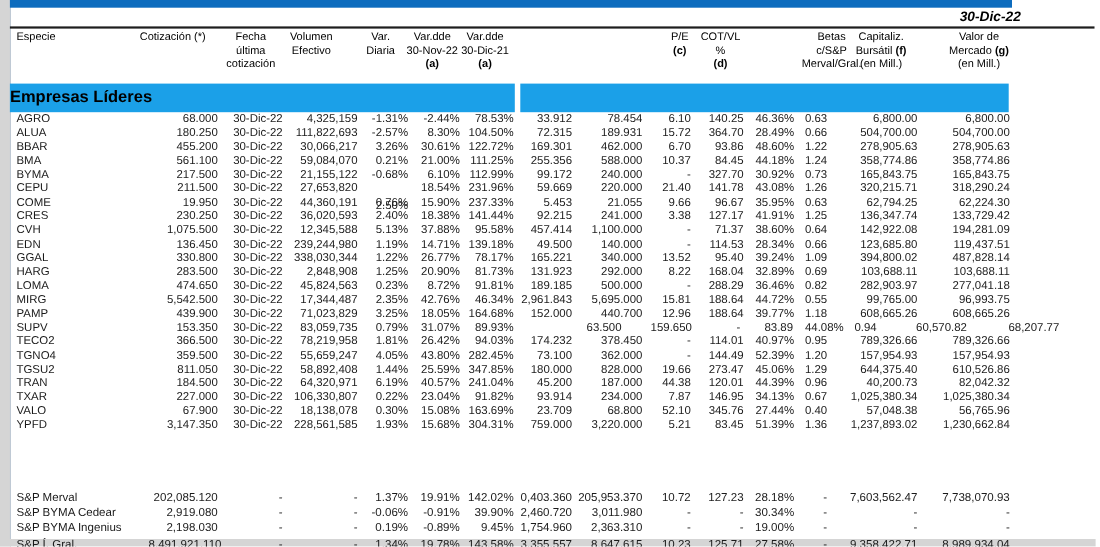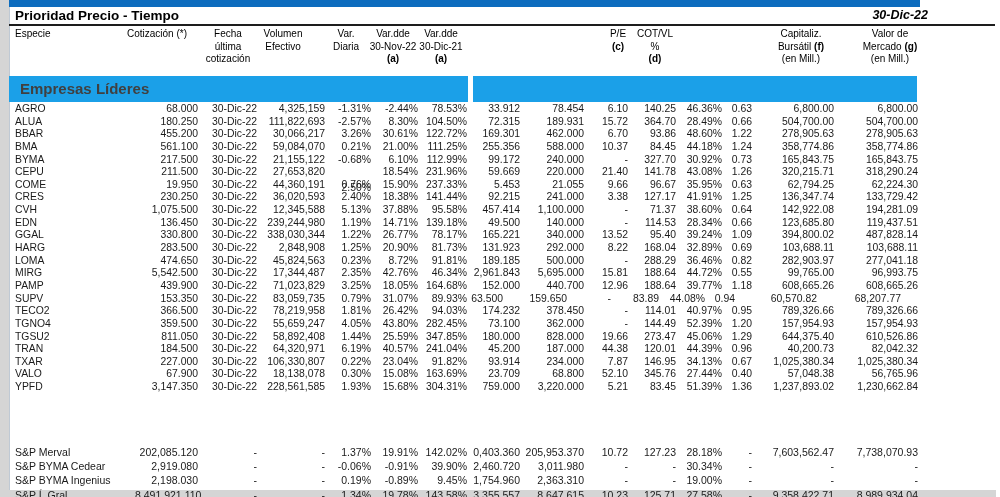--- a/index.html
+++ b/index.html
@@ -14,37 +14,36 @@
   .title-rule{position:absolute;left:0;top:24px;width:986px;border-top:2px solid #1d1d1d;}
   .headers{position:absolute;left:0;top:28px;height:46px;width:991px;font-size:10px;color:#000;}
   .hblock{position:absolute;top:0;white-space:nowrap;text-align:center;line-height:12.5px;}
   .hblock.center{transform:translateX(-50%);}
   .hblock b{font-weight:bold;}
   .minmax{position:absolute;top:0;line-height:12.5px;text-align:center;}
   .minmax .mm-top{display:flex;justify-content:space-between;}
   .band{position:absolute;top:76px;height:26px;background:#1ba0e8;}
   .band-left{left:0;width:459px;}
   .band-right{left:464px;width:444px;}
-  .band-label{display:block;padding-left:11px;line-height:25px;font-size:15px;font-weight:bold;color:#404040;}
+  .band-label{display:block;line-height:25px;font-size:15px;font-weight:bold;color:#000000;}
   .rows{position:absolute;left:6px;top:103px;width:980px;}
   .row{display:flex;height:12.65px;line-height:12.65px;font-size:10.4px;}
   .idx-rows{position:absolute;left:6px;top:445px;width:980px;}
   .idx-rows .row{height:14.2px;line-height:14.2px;font-size:10.5px;}
   .cell{flex:0 0 auto;text-align:right;white-space:nowrap;overflow:visible;}
   .cell.first{text-align:left;}
 </style>
 </head>
 <body>
 
 <div class="page">
   <div class="left-strip"></div>
   <div class="bottom-strip"></div>
   <div class="content">
     <div class="top-strip"></div>
-    <div class="title">Prioridad Precio - Tiempo</div>
     <div class="date">30-Dic-22</div>
     <div class="title-rule"></div>
     <div class="headers" id="headers">
         <div class="hblock" style="left: 6px; text-align: left;">
           <div>Especie</div>
         </div>
         <div class="hblock center" style="left: 148px;">
           <div>Cotización (*)</div>
         </div>
         <div class="hblock center" style="left: 219px;">
@@ -71,20 +70,25 @@
           <div><b>(a)</b></div>
         </div>
         <div class="hblock center" style="left: 609px;">
           <div>P/E</div>
           <div><b>(c)</b></div>
         </div>
         <div class="hblock center" style="left: 646px;">
           <div>COT/VL</div>
           <div>%</div>
           <div><b>(d)</b></div>
+        </div>
+        <div class="hblock center" style="left: 747px;">
+          <div>Betas</div>
+          <div>c/S&amp;P</div>
+          <div>Merval/Gral.</div>
         </div>
         <div class="hblock center" style="left: 792px;">
           <div>Capitaliz.</div>
           <div>Bursátil <b>(f)</b></div>
           <div>(en Mill.)</div>
         </div>
         <div class="hblock center" style="left: 881px;">
           <div>Valor de</div>
           <div>Mercado <b>(g)</b></div>
           <div>(en Mill.)</div>
@@ -351,21 +355,21 @@
           <div class="cell" style="width: 84px;">608,665.26</div>
         </div>
         <div class="row">
           <div class="cell first" style="width: 120px;">SUPV</div>
           <div class="cell" style="width: 63px;">153.350</div>
           <div class="cell" style="width: 59px;">30-Dic-22</div>
           <div class="cell" style="width: 68px;">83,059,735</div>
           <div class="cell" style="width: 46px;">0.79%</div>
           <div class="cell" style="width: 47px;">31.07%</div>
           <div class="cell" style="width: 49px;">89.93%</div>
-          <div class="cell" style="width: 36px;">63.500</div>
+          <div class="cell" style="width: 58px; padding-left: 40px;">63.500</div>
           <div class="cell" style="width: 64px;">159.650</div>
           <div class="cell" style="width: 44px;">-</div>
           <div class="cell" style="width: 48px;">83.89</div>
           <div class="cell" style="width: 46px;">44.08%</div>
           <div class="cell" style="width: 30px;">0.94</div>
           <div class="cell" style="width: 82px;">60,570.82</div>
           <div class="cell" style="width: 84px;">68,207.77</div>
         </div>
         <div class="row">
           <div class="cell first" style="width: 120px;">TECO2</div>

